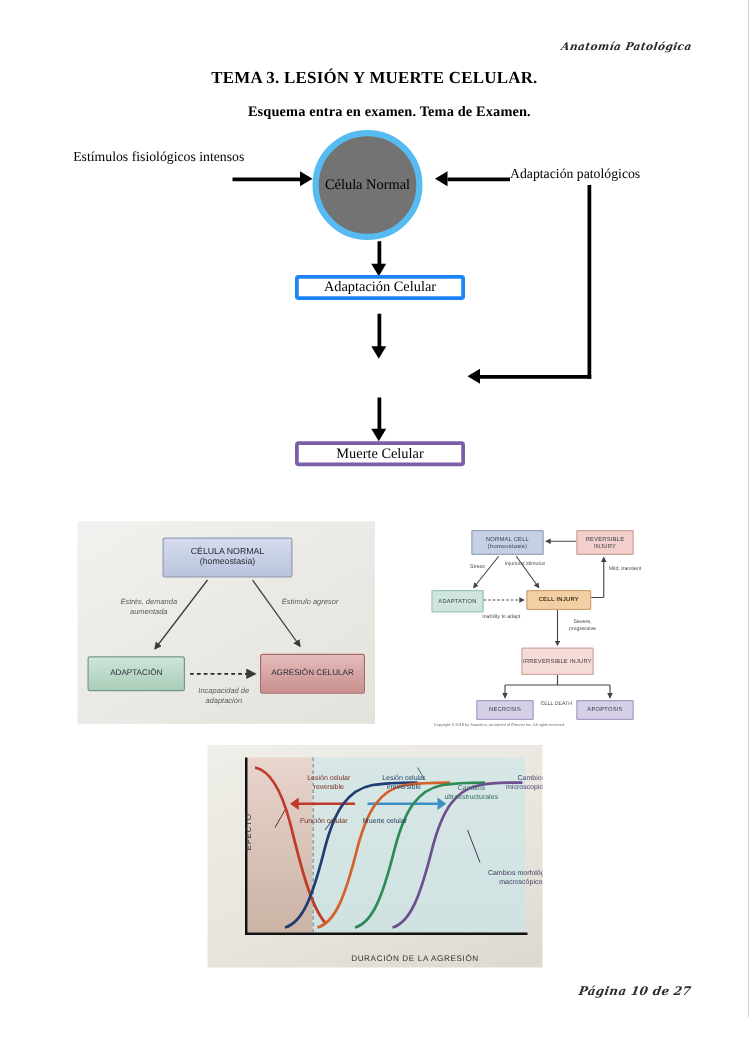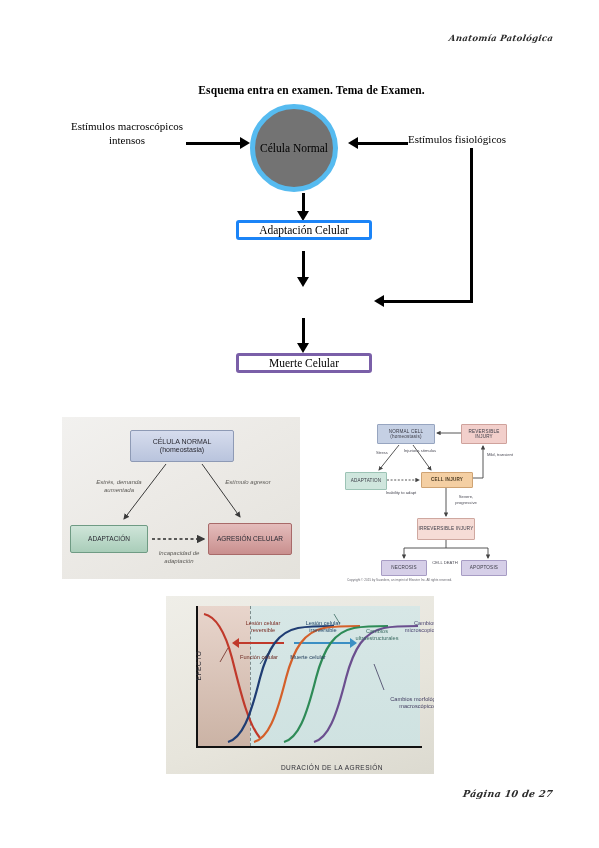--- a/index.html
+++ b/index.html
@@ -161,26 +161,27 @@
               border-top:5px solid transparent;border-bottom:5px solid transparent;
               border-left:7px solid #3b8fc4;}
 </style>
 </head>
 <body>
 
 <div class="page">
 
   <div class="hdr">Anatomía Patológica</div>
 
+  <div class="title">TEMA 3. LESIÓN Y MUERTE CELULAR.</div>
   <div class="subtitle">Esquema entra en examen. Tema de Examen.</div>
 
   <div class="flow">
 
-    <div class="lbl lbl-left">Estímulos macroscópicos intensos</div>
-    <div class="lbl lbl-right">Estímulos fisiológicos</div>
+    <div class="lbl lbl-left">Estímulos fisiológicos intensos</div>
+    <div class="lbl lbl-right">Adaptación patológicos</div>
 
     <div class="ln" style="left:186px;top:142px;width:56px;height:3px;"></div>
     <div class="ah ah-r" style="left:240px;top:137px;"></div>
 
     <div class="ln" style="left:358px;top:142px;width:50px;height:3px;"></div>
     <div class="ah ah-l" style="left:348px;top:137px;"></div>
 
     <div class="circle">Célula Normal</div>
 
     <div class="ln" style="left:302px;top:193px;width:3px;height:20px;"></div>

